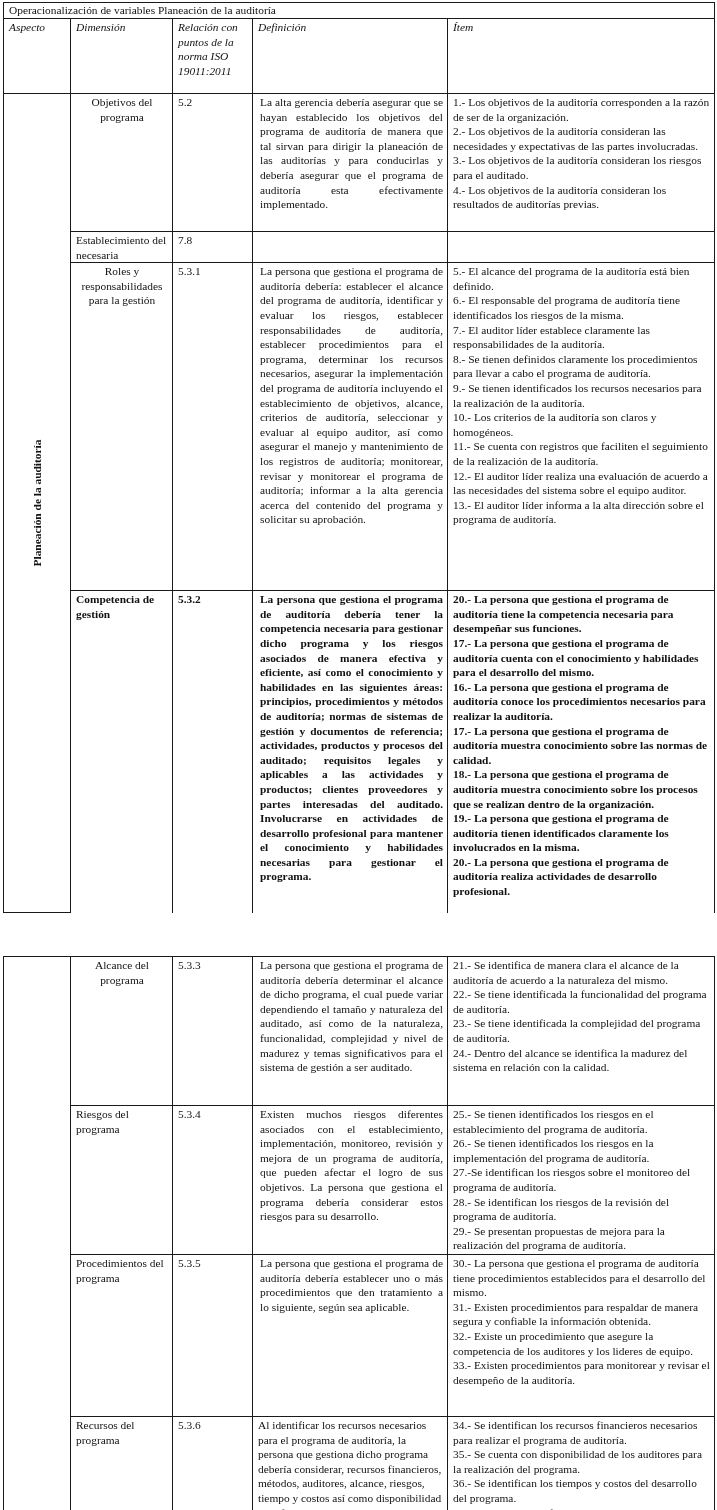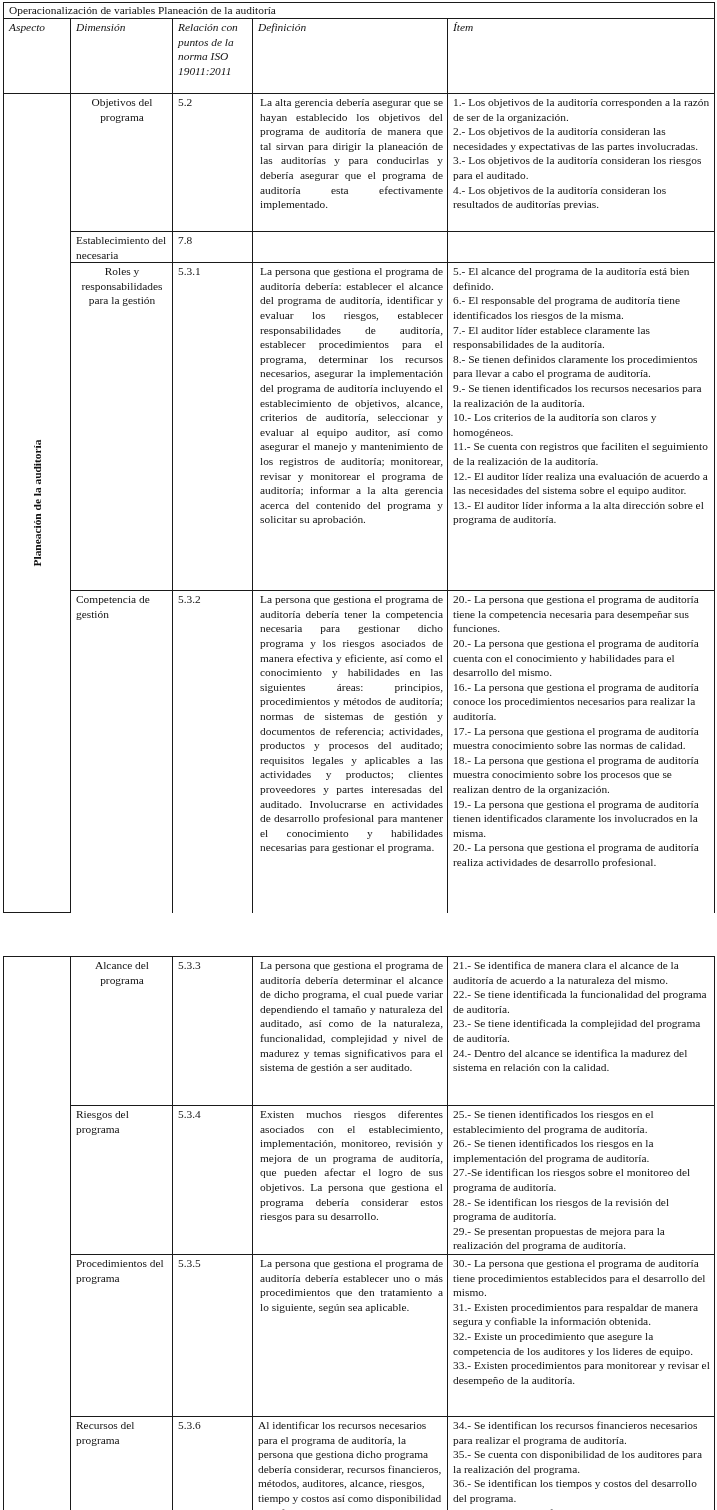--- a/index.html
+++ b/index.html
@@ -27,21 +27,21 @@
   .center { text-align: center; }
   .justify { text-align: justify; padding-left: 7px; }
   .item-line { display: block; }
   .aspect-cell { position: relative; padding: 0; }
   .aspect-vertical {
     position: absolute; left: 50%; top: 50%;
     transform: translate(-50%, -50%) rotate(-90deg);
     white-space: nowrap; font-weight: bold; font-size: 11.4px;
   }
   #part1 { top: 2px; }
-  #part1 tr.last td { border-bottom: none; }
+  #part1 tr.last td { border-bottom: none; font-weight: bold; }
   #part2 { top: 956px; }
   #part2 tr.cut td { border-bottom: 3px solid #14b8a6; }
 </style>
 </head>
 <body>
 
 <div class="page">
 
   <table id="part1">
     <colgroup>
@@ -101,21 +101,21 @@
         <span class="item-line">13.- El auditor líder informa a la alta dirección sobre el programa de auditoría.</span>
       </td>
     </tr>
 
     <tr class="last" style="height:322px">
       <td>Competencia de gestión</td>
       <td>5.3.2</td>
       <td class="justify">La persona que gestiona el programa de auditoría debería tener la competencia necesaria para gestionar dicho programa y los riesgos asociados de manera efectiva y eficiente, así como el conocimiento y habilidades en las siguientes áreas: principios, procedimientos y métodos de auditoría; normas de sistemas de gestión y documentos de referencia; actividades, productos y procesos del auditado; requisitos legales y aplicables a las actividades y productos; clientes proveedores y partes interesadas del auditado. Involucrarse en actividades de desarrollo profesional para mantener el conocimiento y habilidades necesarias para gestionar el programa.</td>
       <td>
         <span class="item-line">20.- La persona que gestiona el programa de auditoría tiene la competencia necesaria para desempeñar sus funciones.</span>
-        <span class="item-line">20.- La persona que gestiona el programa de auditoría cuenta con el conocimiento y habilidades para el desarrollo del mismo.</span>
+        <span class="item-line">17.- La persona que gestiona el programa de auditoría cuenta con el conocimiento y habilidades para el desarrollo del mismo.</span>
         <span class="item-line">16.- La persona que gestiona el programa de auditoría conoce los procedimientos necesarios para realizar la auditoría.</span>
         <span class="item-line">17.- La persona que gestiona el programa de auditoría muestra conocimiento sobre las normas de calidad.</span>
         <span class="item-line">18.- La persona que gestiona el programa de auditoría muestra conocimiento sobre los procesos que se realizan dentro de la organización.</span>
         <span class="item-line">19.- La persona que gestiona el programa de auditoría tienen identificados claramente los involucrados en la misma.</span>
         <span class="item-line">20.- La persona que gestiona el programa de auditoría realiza actividades de desarrollo profesional.</span>
       </td>
     </tr>
   </tbody>
     </table>
 

